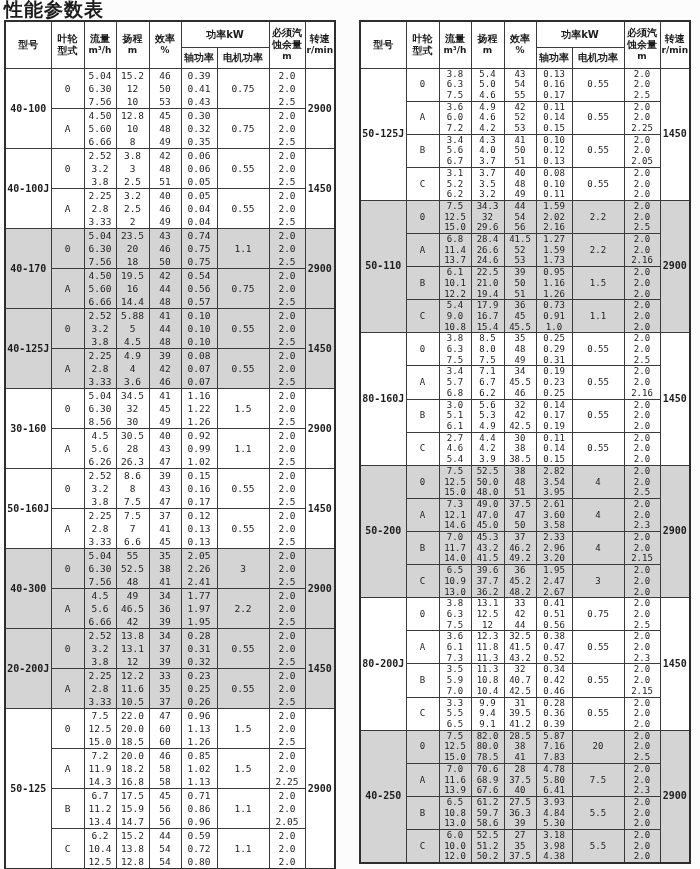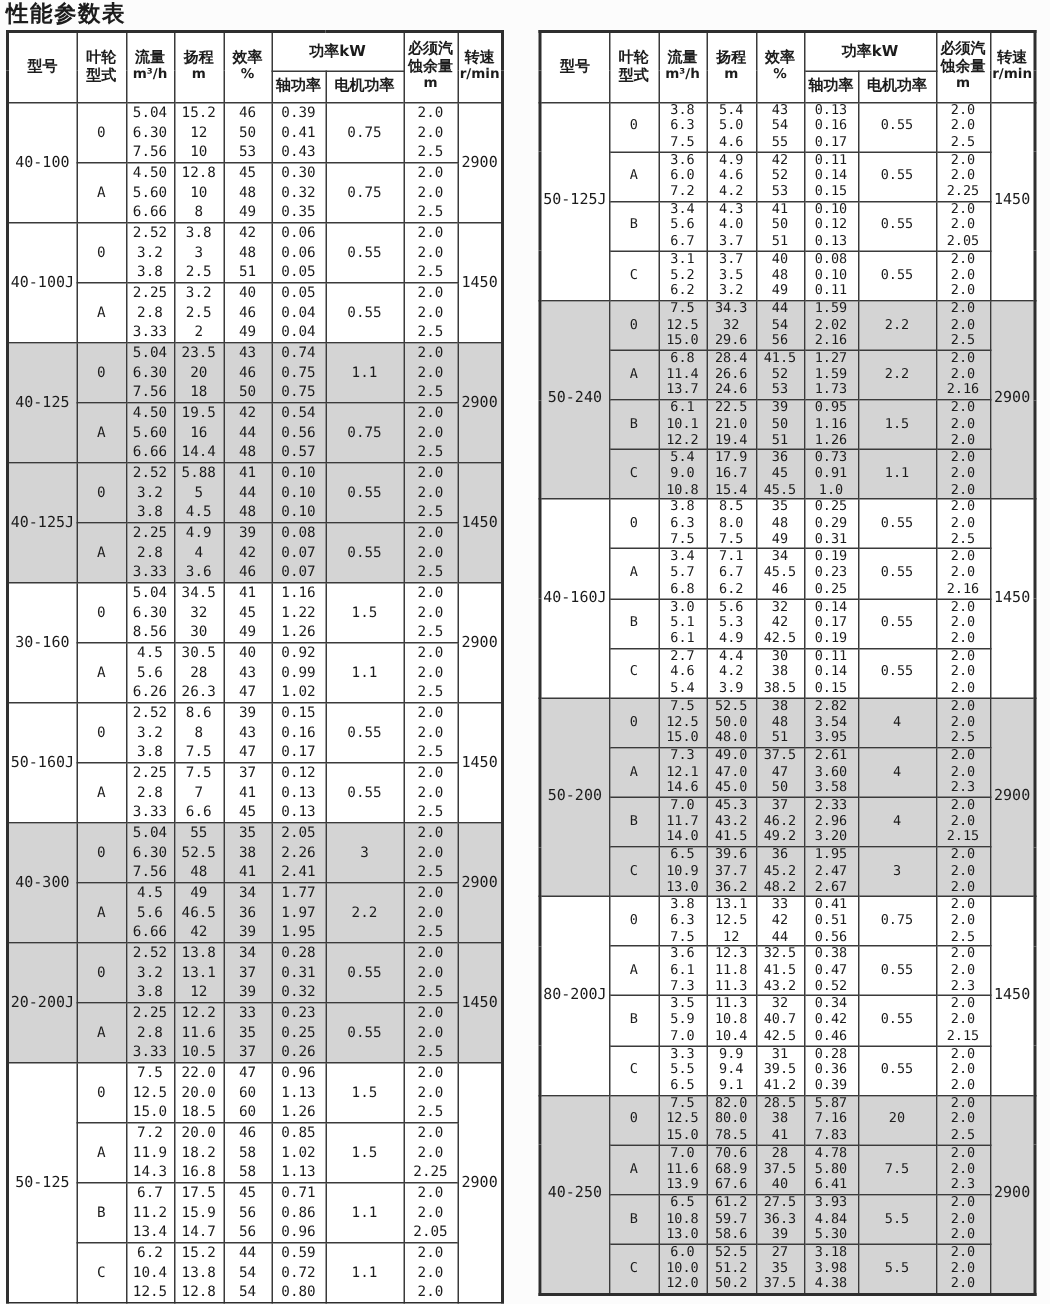--- a/index.html
+++ b/index.html
@@ -1,40 +1,40 @@
 <!DOCTYPE html>
 <html><head>
 <meta charset="utf-8">
 <style>
   html,body{margin:0;padding:0;}
   body{
     width:700px;height:869px;background:#fcfcfc;color:#1c1c1c;
     font-family:"DejaVu Sans",sans-serif;overflow:hidden;
   }
   .page-title{
-    font-size:15px;font-weight:bold;line-height:17px;
+    font-size:19px;font-weight:bold;line-height:17px;
     padding:1px 16px 2px 4px;letter-spacing:1px;
   }
   .tables-wrap{display:flex;align-items:flex-start;padding-left:4px;gap:23px;}
   table{border-collapse:collapse;table-layout:fixed;background:#fff;border:2px solid #2e2e2e;}
   th,td{
     border:1px solid #3a3a3a;text-align:center;vertical-align:middle;
     padding:0;overflow:hidden;
   }
   th{font-size:10px;font-weight:bold;line-height:11.5px;background:#fff;}
   .unit{font-weight:bold;font-size:9px;}
   td{font-family:"DejaVu Sans Mono","Liberation Mono",monospace;}
   .t-left td{font-size:9.5px;line-height:13px;}
   .t-right td{font-size:9px;line-height:10.7px;}
   .t-left thead tr:first-child{height:26px;}
   .t-left thead tr:nth-child(2){height:21px;}
   .t-right thead tr:first-child{height:26px;}
   .t-right thead tr:nth-child(2){height:21px;}
-  td.model{font-size:10px;letter-spacing:0;}
-  td.speed{font-size:10px;}
+  td.model{font-size:10px;letter-spacing:0;font-weight:bold;}
+  td.speed{font-size:10px;font-weight:bold;}
   tr.shaded td{background:#d4d4d4;}
   .t-left tbody td{height:39px;}
   .t-right tbody td{height:31px;}
 </style>
 </head>
 <body>
 
 <div class="page-title">性能参数表</div>
 
 <div class="tables-wrap">
@@ -102,21 +102,21 @@
           <tr class="">
             <td>A</td>
             <td>2.25<br>2.8<br>3.33</td>
             <td>3.2<br>2.5<br>2</td>
             <td>40<br>46<br>49</td>
             <td>0.05<br>0.04<br>0.04</td>
             <td>0.55</td>
             <td>2.0<br>2.0<br>2.5</td>
           </tr>
           <tr class="shaded">
-            <td rowspan="2" class="model">40-125</td>
+            <td rowspan="2" class="model">40-170</td>
             <td>0</td>
             <td>5.04<br>6.30<br>7.56</td>
             <td>23.5<br>20<br>18</td>
             <td>43<br>46<br>50</td>
             <td>0.74<br>0.75<br>0.75</td>
             <td>1.1</td>
             <td>2.0<br>2.0<br>2.5</td>
             <td rowspan="2" class="speed">2900</td>
           </tr>
           <tr class="shaded">
@@ -331,21 +331,21 @@
           <tr class="">
             <td>C</td>
             <td>3.1<br>5.2<br>6.2</td>
             <td>3.7<br>3.5<br>3.2</td>
             <td>40<br>48<br>49</td>
             <td>0.08<br>0.10<br>0.11</td>
             <td>0.55</td>
             <td>2.0<br>2.0<br>2.0</td>
           </tr>
           <tr class="shaded">
-            <td rowspan="4" class="model">50-240</td>
+            <td rowspan="4" class="model">50-110</td>
             <td>0</td>
             <td>7.5<br>12.5<br>15.0</td>
             <td>34.3<br>32<br>29.6</td>
             <td>44<br>54<br>56</td>
             <td>1.59<br>2.02<br>2.16</td>
             <td>2.2</td>
             <td>2.0<br>2.0<br>2.5</td>
             <td rowspan="4" class="speed">2900</td>
           </tr>
           <tr class="shaded">
@@ -369,21 +369,21 @@
           <tr class="shaded">
             <td>C</td>
             <td>5.4<br>9.0<br>10.8</td>
             <td>17.9<br>16.7<br>15.4</td>
             <td>36<br>45<br>45.5</td>
             <td>0.73<br>0.91<br>1.0</td>
             <td>1.1</td>
             <td>2.0<br>2.0<br>2.0</td>
           </tr>
           <tr class="">
-            <td rowspan="4" class="model">40-160J</td>
+            <td rowspan="4" class="model">80-160J</td>
             <td>0</td>
             <td>3.8<br>6.3<br>7.5</td>
             <td>8.5<br>8.0<br>7.5</td>
             <td>35<br>48<br>49</td>
             <td>0.25<br>0.29<br>0.31</td>
             <td>0.55</td>
             <td>2.0<br>2.0<br>2.5</td>
             <td rowspan="4" class="speed">1450</td>
           </tr>
           <tr class="">

